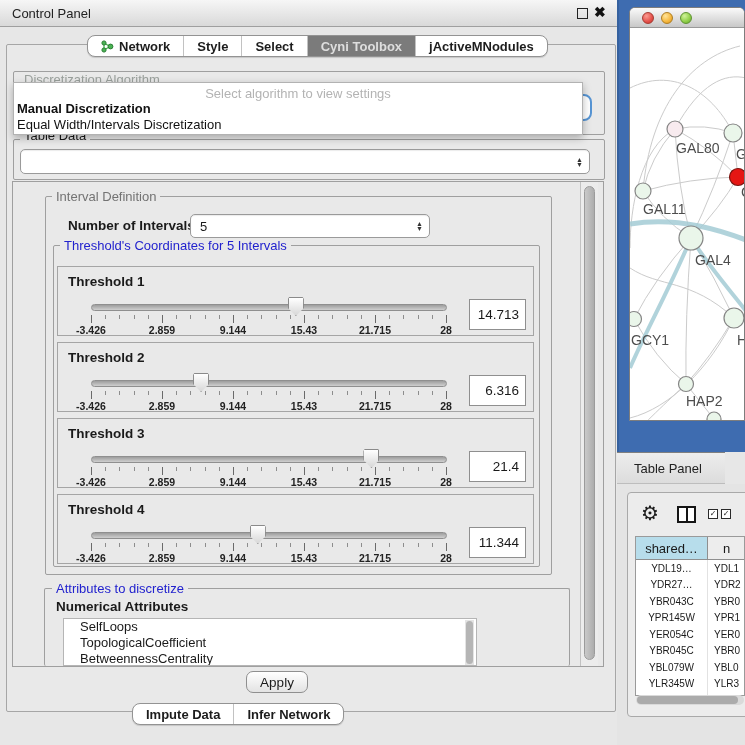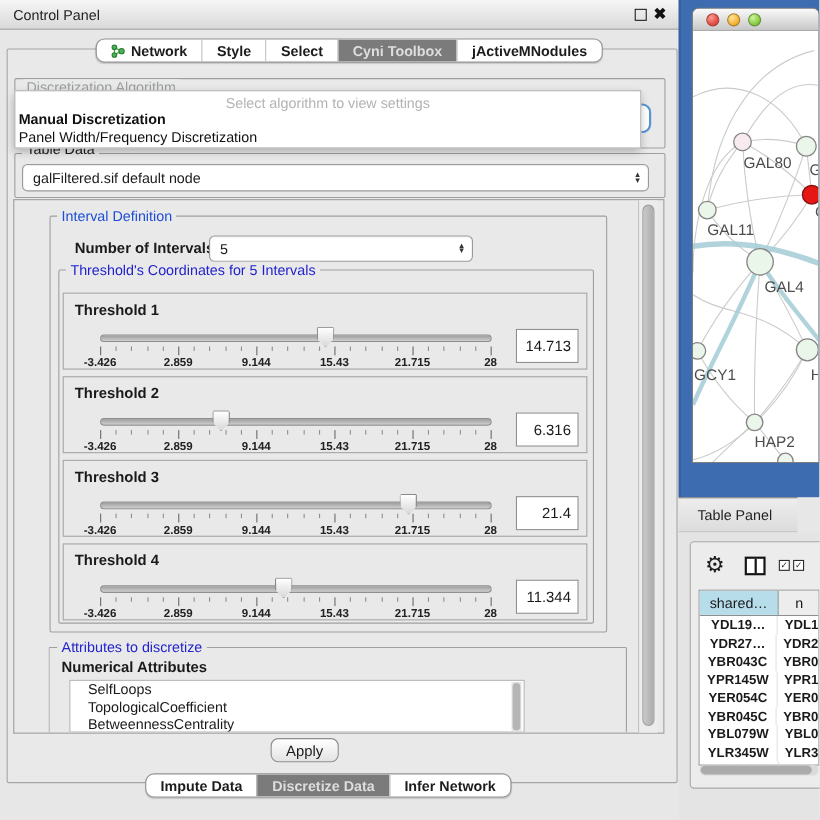--- a/index.html
+++ b/index.html
@@ -33,21 +33,21 @@
   .tabbar-top { left:87px; top:35px; }
   .tabbar-bottom { left:132px; top:703px; }
 
   
   .main-panel { left:6px; top:44px; width:610px; height:668px;
     background:#e9e9e9; border:1px solid #a6a6a6; border-radius:2px; }
 
   .groupbox { position:absolute; border:1px solid #9f9f9f; border-radius:2px; }
   .grouplabel { position:absolute; background:#e9e9e9; padding:0 4px;
     font-size:13px; white-space:nowrap; z-index:2; }
-  .green { color:#1d4ed8; }
+  .green { color:#737373; }
   .blue { color:#2222ce; }
 
   .combo { position:absolute; background:#fff; border:1px solid #9a9a9a;
     border-radius:5px; font-size:13px; display:flex; align-items:center;
     padding-left:9px; box-shadow:inset 0 1px 1px rgba(0,0,0,.08); }
   .stepper { position:absolute; right:6px; top:50%; transform:translateY(-50%);
     display:flex; flex-direction:column; align-items:center; line-height:5px;
     font-size:7px; color:#333; }
 
   
@@ -139,21 +139,21 @@
   .chk { width:10px; height:10px; border:1.5px solid #2a2a2a; font-size:8px;
     line-height:8px; text-align:center; color:#222; background:#fff; }
 
   .tp-table { left:635px; top:536px; width:110px; height:160px; background:#fff;
     border:1px solid #9a9a9a; overflow:hidden; z-index:2; }
   .tp-hrow { display:flex; height:23px; border-bottom:1px solid #8f8f8f; font-size:13px; }
   .tp-hcell1 { width:72px; background:#b7ddeb; border-right:1px solid #8f8f8f;
     display:flex; align-items:center; justify-content:center; }
   .tp-hcell2 { flex:1; background:#ededed; display:flex; align-items:center;
     padding-left:15px; }
-  .tp-row { display:flex; height:16.5px; font-size:12px;font-weight:bold; }
+  .tp-row { display:flex; height:16.5px; font-size:10px; }
   .tp-c1 { width:72px; display:flex; align-items:center; justify-content:center;
     border-right:1px solid #e2e2e2; white-space:nowrap; }
   .tp-c2 { flex:1; display:flex; align-items:center; padding-left:6px; white-space:nowrap; }
   .hscroll { left:636px; top:695px; width:108px; height:10px; background:#dadada;
     border-radius:5px; z-index:3; }
   .hscroll .thumb { position:absolute; left:1px; top:1px; width:101px; height:8px;
     background:#ababab; border-radius:4px; }
 
   .noi-label { font-size:13.5px; font-weight:bold; }
   .na-label { font-size:13.5px; font-weight:bold; }
@@ -198,27 +198,26 @@
 
 <div class="abs groupbox" style="left:13px; top:71px; width:592px; height:64px;"></div>
 <div class="abs algo-label-clip">Discretization Algorithm</div>
 <div class="abs combo-frag">
   <span class="stepper">▲<br>▼</span>
 </div>
 
 <div class="abs popup">
   <div class="ph">Select algorithm to view settings</div>
   <div class="opt bold">Manual Discretization</div>
-  <div class="opt">Panel Width/Frequency Discretization</div>
+  <div class="opt">Equal Width/Intervals Discretization</div>
 </div>
 
 <div class="abs groupbox" style="left:13px; top:139px; width:592px; height:41px;"></div>
 <div class="abs grouplabel" style="left:20px; top:128px; z-index:1;">Table Data</div>
 <div class="abs combo" style="left:20px; top:149px; width:570px; height:25px;">
-  <span>galFiltered.sif default node</span>
   <span class="stepper">▲<br>▼</span>
 </div>
 
 <div class="abs scrollpane"></div>
 <div class="abs vscroll">
     <div class="thumb"></div>
   </div>
 
 <div class="abs groupbox" style="left:45px; top:196px; width:507px; height:379px;"></div>
 <div class="abs grouplabel green" style="left:52px; top:189px;">Interval Definition</div>
@@ -405,23 +404,20 @@
   <div class="attr-scroll">
       <div class="thumb"></div>
     </div>
 </div>
 
 <div class="abs apply-btn">Apply</div>
 
 <div class="abs segbar tabbar-bottom">
   <div class="seg">
       <span>Impute Data</span>
-    </div>
-  <div class="seg sel">
-      <span>Discretize Data</span>
     </div>
   <div class="seg">
       <span>Infer Network</span>
     </div>
 </div>
 
 <div class="abs desktop"></div>
 
 <div class="abs mac-window">
   <div class="mac-titlebar">

